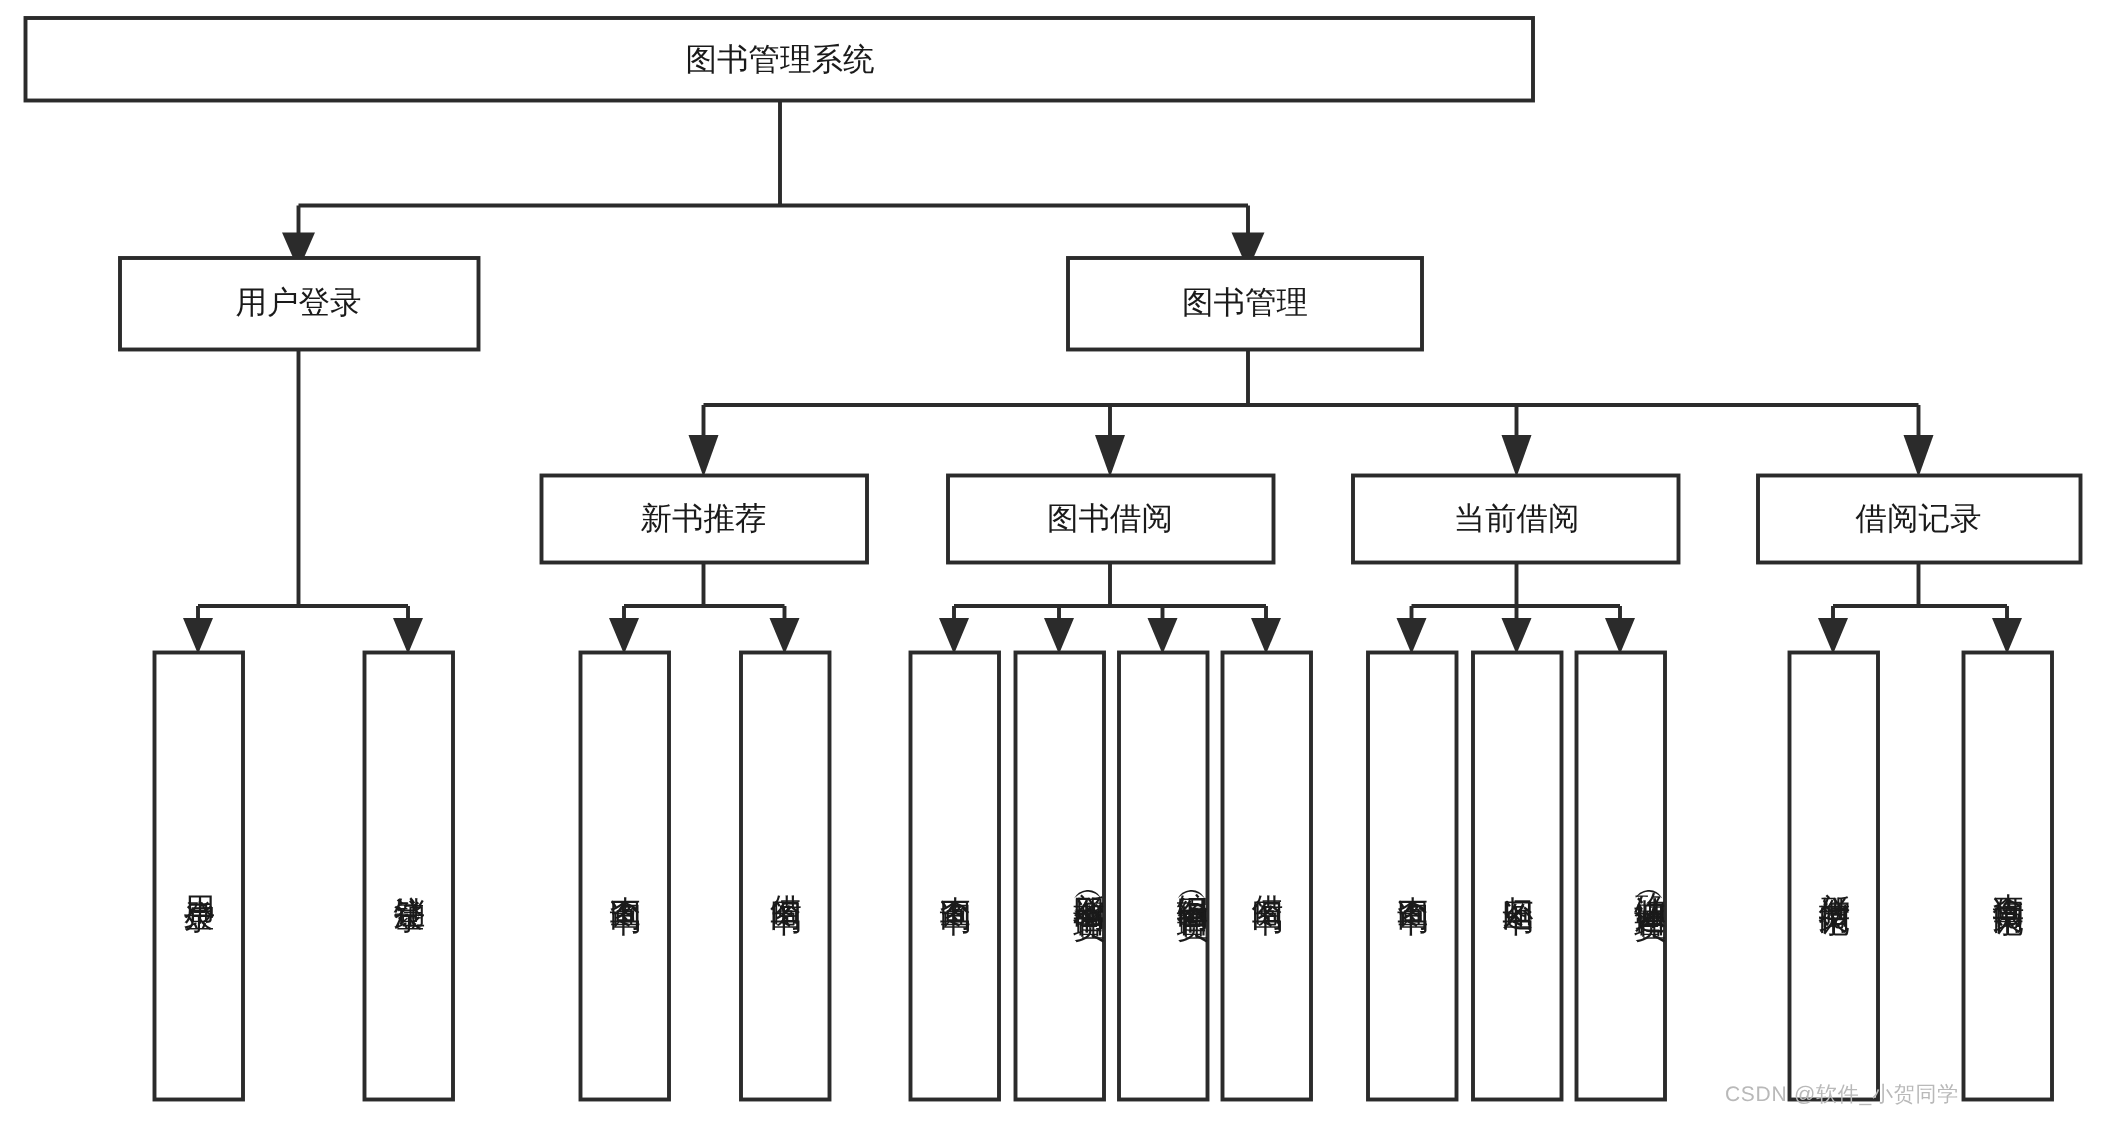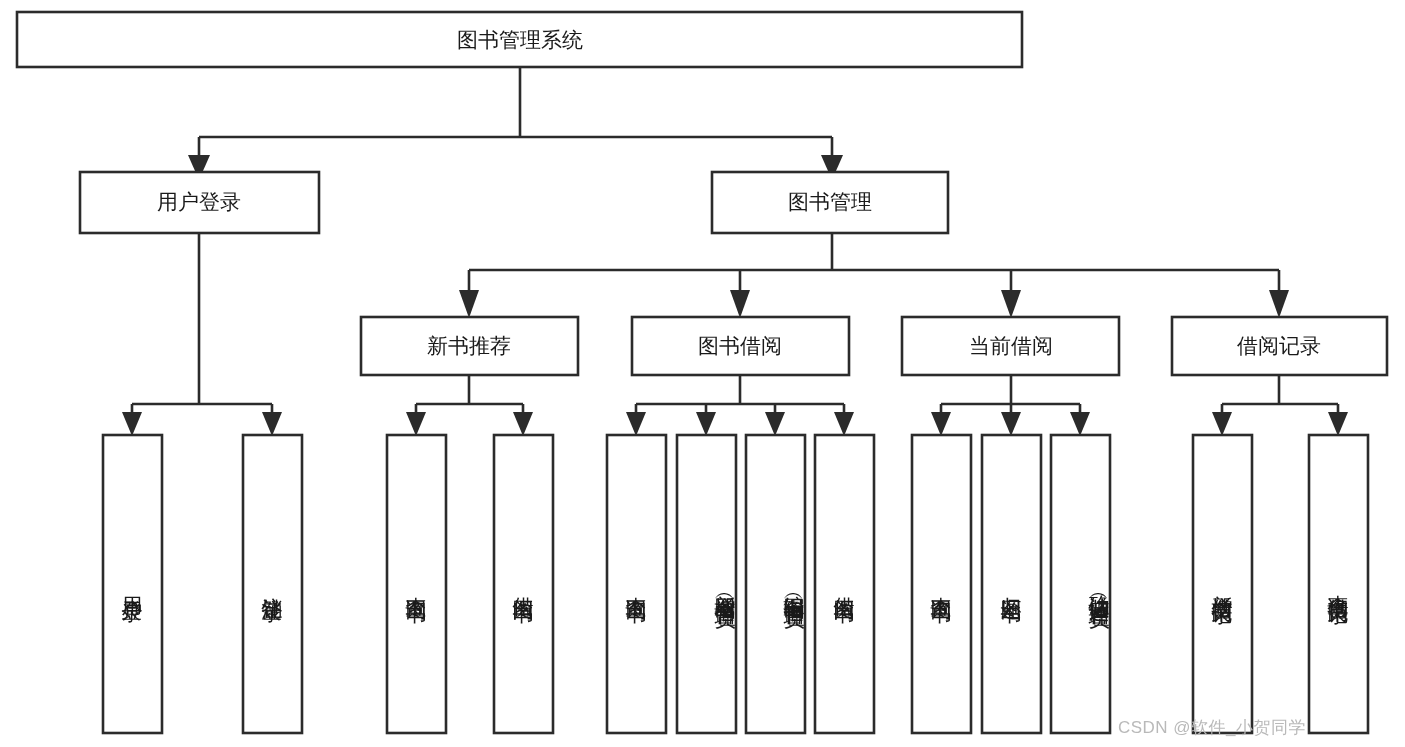--- a/index.html
+++ b/index.html
@@ -63,21 +63,21 @@
     align-items: center;
     justify-content: center;
     pointer-events: none;
     white-space: nowrap;
   }
   .watermark {
     position: absolute;
     right: 8px;
     bottom: 8px;
     font-family: "Liberation Sans", "DejaVu Sans", sans-serif;
-    font-size: 17px;
+    font-size: 14px;
     color: #b9b9b9;
     letter-spacing: 0.5px;
     user-select: none;
     text-align: right;
   }
 </style>
 </head>
 <body>
 
 <div id="diagram-root">

